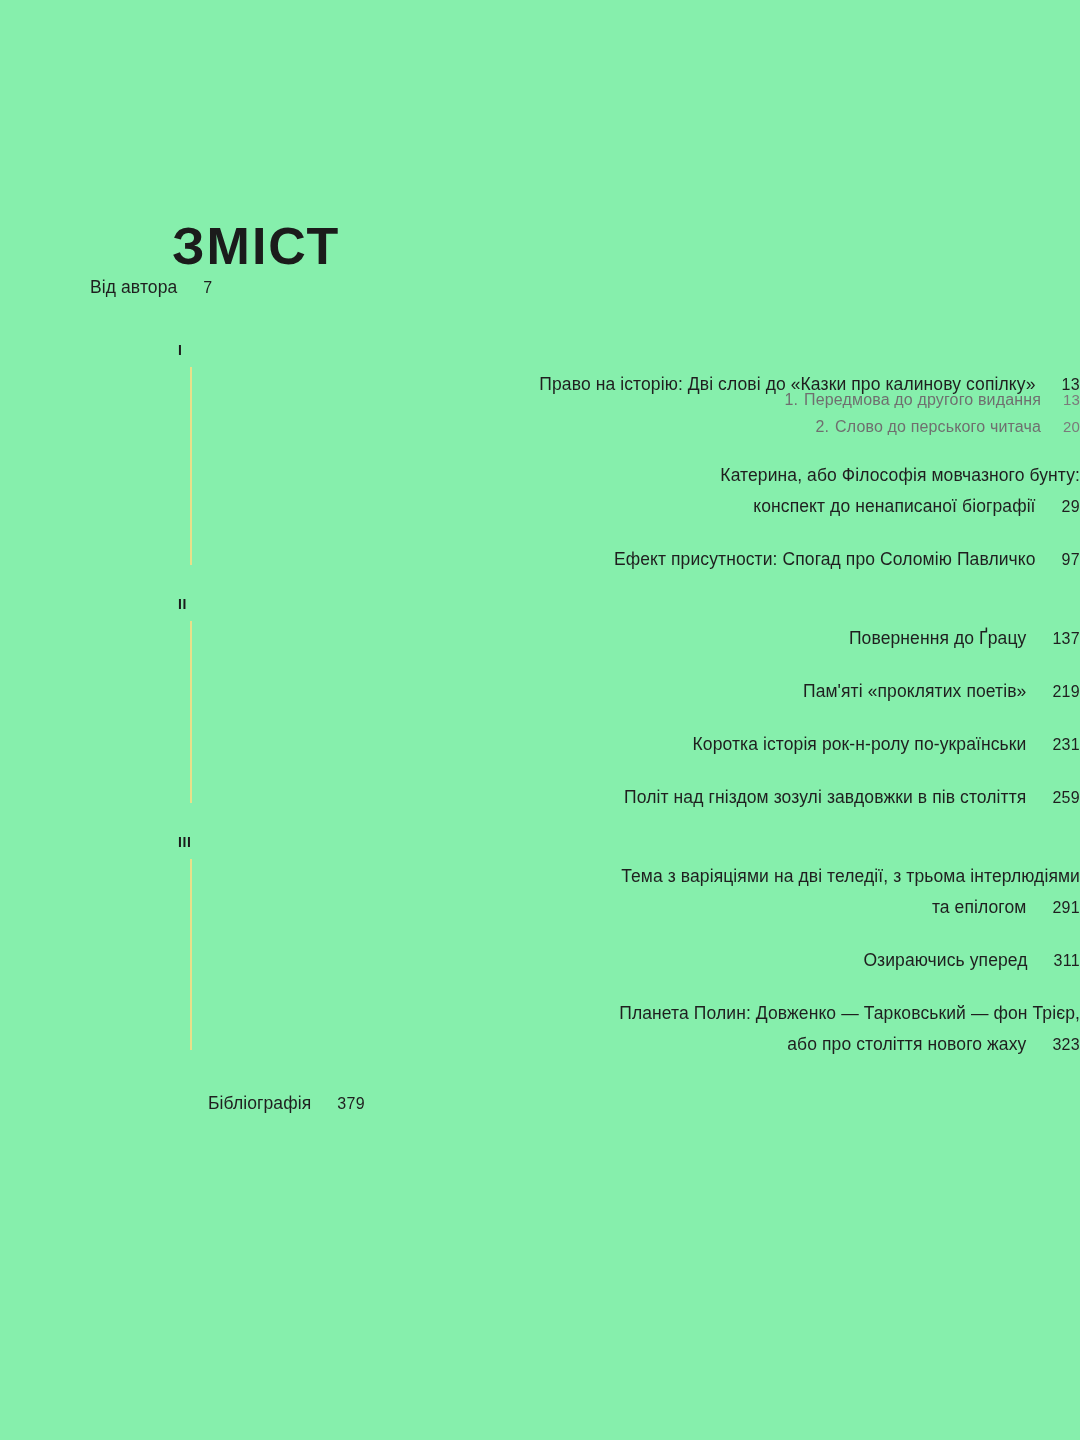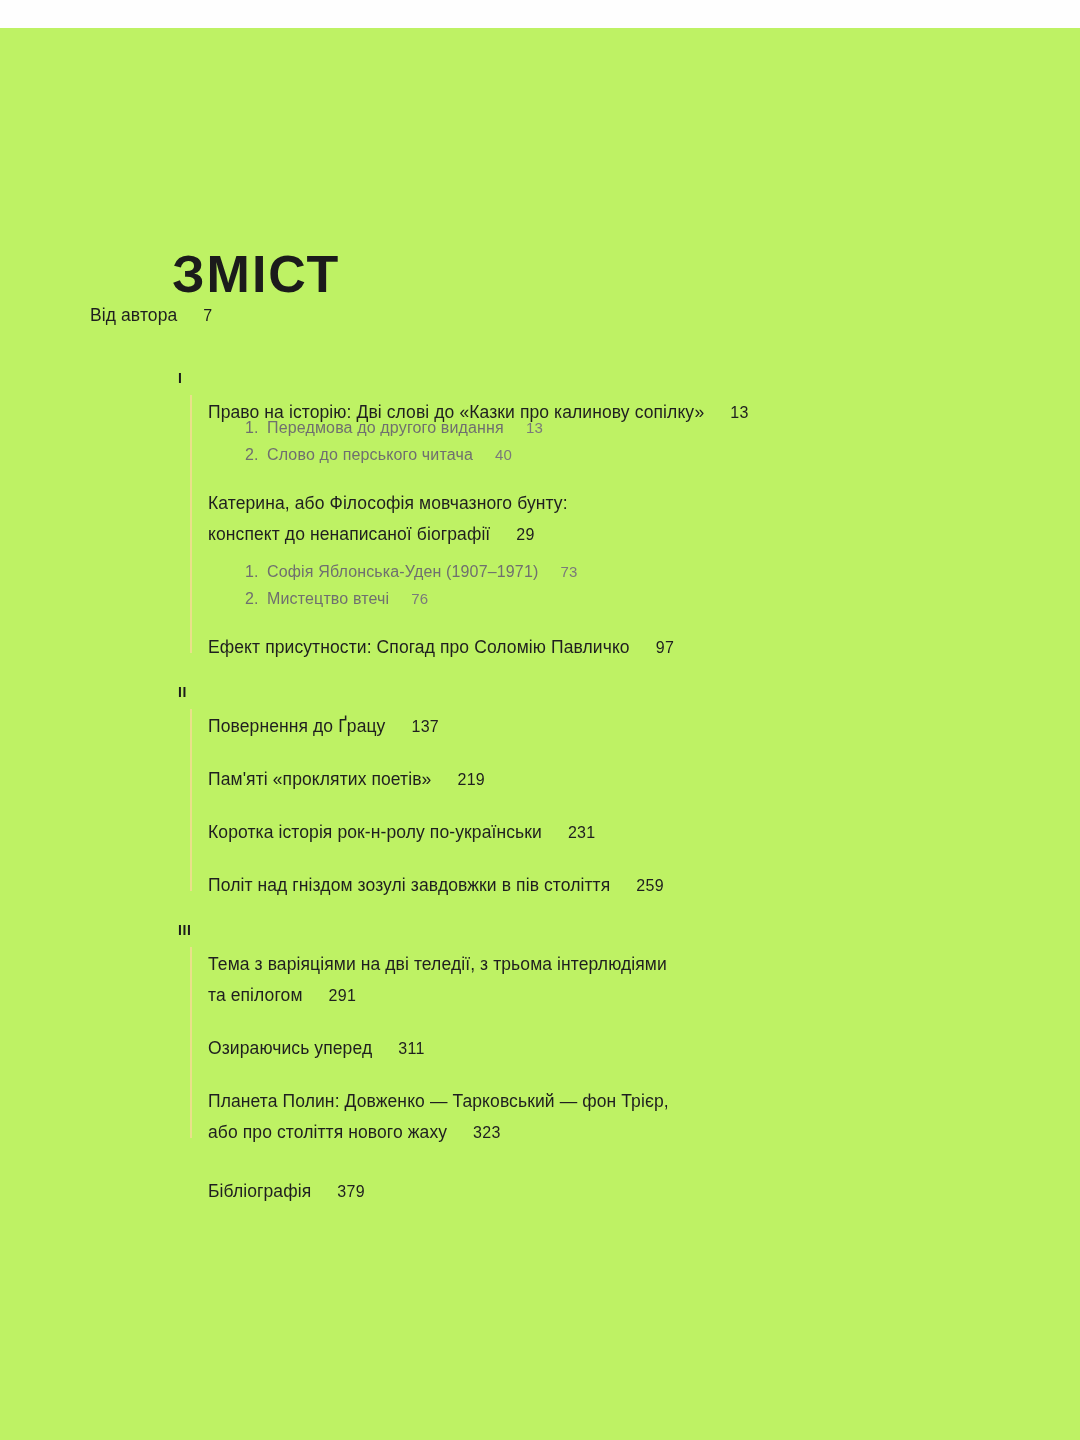--- a/index.html
+++ b/index.html
@@ -13,22 +13,21 @@
     height: 1440px;
     font-family: "Liberation Sans", "DejaVu Sans", sans-serif;
     color: #1a1a1a;
     overflow: hidden;
     position: relative;
   }
 
   .page {
     position: absolute;
     inset: 0;
-    background: #bef264;
-    margin-top: 28px;
+    background: #86efac;
   }
 
   .toc-title {
     position: absolute;
     left: 172px;
     top: 185px;
     font-size: 52px;
     font-weight: 700;
     letter-spacing: 2px;
     color: #1b1b1b;
@@ -88,20 +87,21 @@
   .part-rule {
     position: absolute;
     left: 190px;
     top: 24px;
     bottom: 10px;
     width: 2px;
     background: #e9e08a;
   }
   .part-entries {
     padding-top: 26px;
+    text-align: right;
   }
 
   
   .sub-list {
     list-style: none;
     margin: 4px 0 10px 0;
     padding-left: 245px;
   }
   .sub-item {
     font-size: 16px;
@@ -145,30 +145,26 @@
     <div id="parts-container">
         <div class="part">
           <div class="part-numeral">I</div>
           <div class="part-rule" style="background: rgb(233, 224, 138);"></div>
           <div class="part-entries">
             <div class="entry" style="margin-bottom: 0px;">
               <div class="entry-line" style="color: rgb(31, 31, 31);"><span class="entry-title">Право на історію: Дві слові до «Казки про калинову сопілку»</span><span class="page-num" style="color: rgb(31, 31, 31);">13</span></div>
             </div>
             <ul class="sub-list" style="margin-top: -14px; margin-bottom: 20px;">
               <li class="sub-item" style="color: rgb(111, 111, 111);"><span class="sub-index" style="color: rgb(111, 111, 111);">1.</span><span style="margin-left: 6px;">Передмова до другого видання</span><span class="sub-page">13</span></li>
-              <li class="sub-item" style="color: rgb(111, 111, 111);"><span class="sub-index" style="color: rgb(111, 111, 111);">2.</span><span style="margin-left: 6px;">Слово до перського читача</span><span class="sub-page">40</span></li>
+              <li class="sub-item" style="color: rgb(111, 111, 111);"><span class="sub-index" style="color: rgb(111, 111, 111);">2.</span><span style="margin-left: 6px;">Слово до перського читача</span><span class="sub-page">20</span></li>
             </ul>
             <div class="entry">
               <div class="entry-line" style="color: rgb(31, 31, 31);"><span class="entry-title">Катерина, або Філософія мовчазного бунту:</span></div>
               <div class="entry-line" style="color: rgb(31, 31, 31);"><span class="entry-title">конспект до ненаписаної біографії</span><span class="page-num" style="color: rgb(31, 31, 31);">29</span></div>
             </div>
-            <ul class="sub-list" style="margin-top: -14px; margin-bottom: 20px;">
-              <li class="sub-item" style="color: rgb(111, 111, 111);"><span class="sub-index" style="color: rgb(111, 111, 111);">1.</span><span style="margin-left: 6px;">Софія Яблонська-Уден (1907–1971)</span><span class="sub-page">73</span></li>
-              <li class="sub-item" style="color: rgb(111, 111, 111);"><span class="sub-index" style="color: rgb(111, 111, 111);">2.</span><span style="margin-left: 6px;">Мистецтво втечі</span><span class="sub-page">76</span></li>
-            </ul>
             <div class="entry">
               <div class="entry-line" style="color: rgb(31, 31, 31);"><span class="entry-title">Ефект присутности: Спогад про Соломію Павличко</span><span class="page-num" style="color: rgb(31, 31, 31);">97</span></div>
             </div>
           </div>
         </div>
         <div class="part">
           <div class="part-numeral">II</div>
           <div class="part-rule" style="background: rgb(233, 224, 138);"></div>
           <div class="part-entries">
             <div class="entry">

